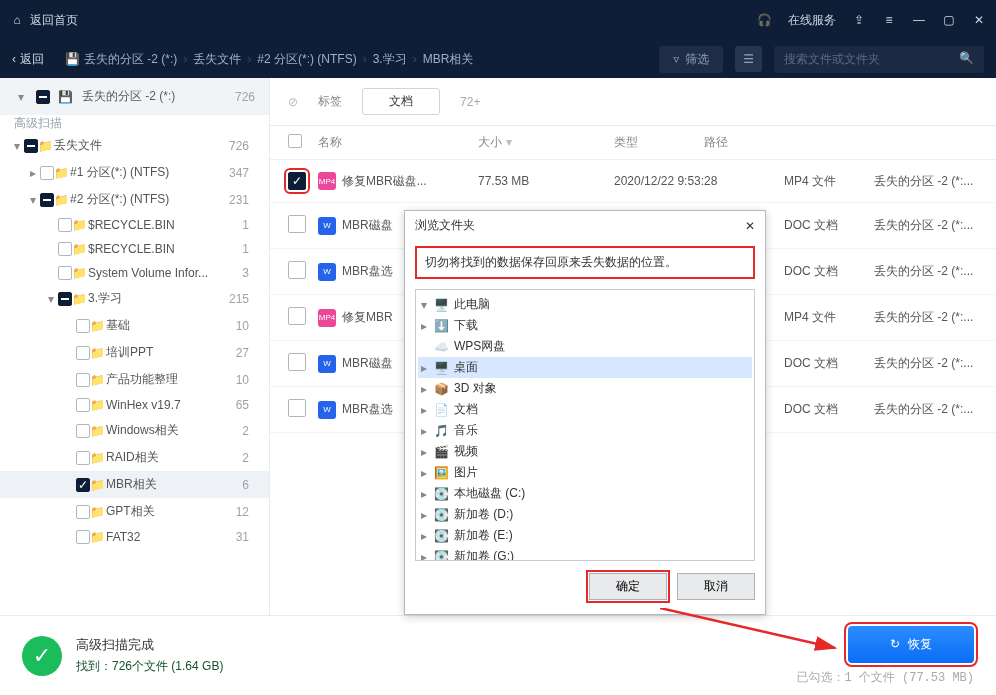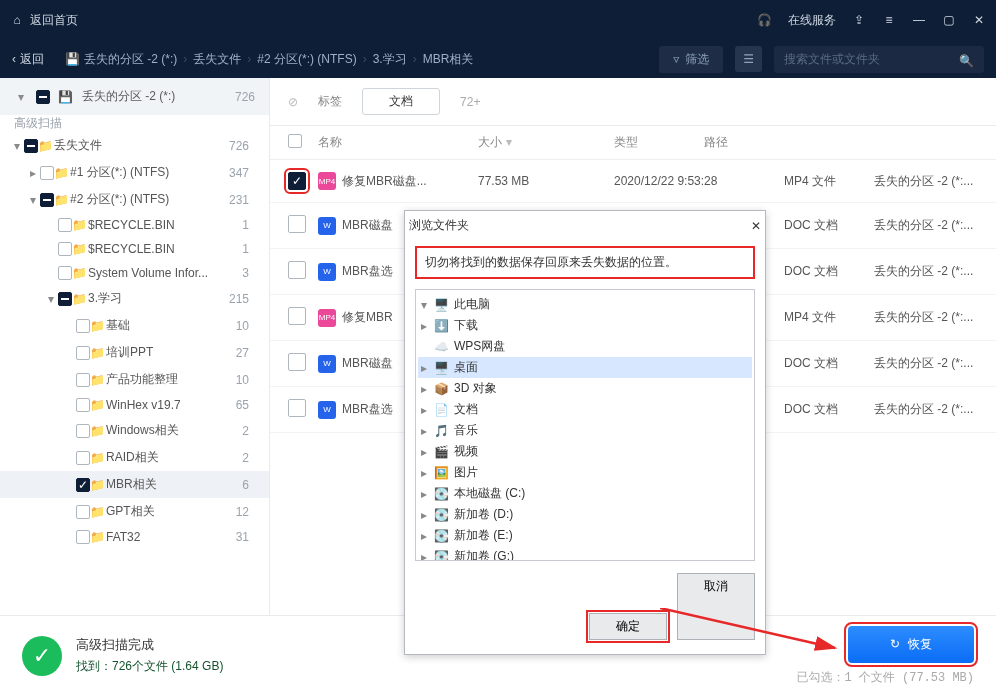--- a/index.html
+++ b/index.html
@@ -13,21 +13,21 @@
 .tb-ic{width:14px;height:14px;display:inline-flex;align-items:center;justify-content:center;color:#cfd8e3;}
 
 
 .toolbar{height:38px;background:#0e1e36;display:flex;align-items:center;gap:4px;padding:0 12px;color:#7b8aa0;}
 .toolbar .back{color:#cfd8e3;display:flex;align-items:center;gap:4px;}
 .crumb{display:flex;align-items:center;gap:6px;color:#7b8aa0;}
 .crumb .sep{color:#3c4a5e;}
 .crumb .node{color:#9db0c9;}
 .filter-btn{margin-left:auto;display:flex;align-items:center;gap:6px;background:#1e2d45;padding:5px 14px;border-radius:3px;color:#8ea2bd;}
 .view-btn{background:#26354e;padding:6px 8px;border-radius:3px;color:#8ea2bd;margin-left:8px;}
-.search{margin-left:8px;background:#1b2a42;padding:5px 10px;border-radius:3px;color:#5a6a82;width:210px;display:flex;align-items:flex-end;justify-content:space-between;}
+.search{margin-left:8px;background:#1b2a42;padding:5px 10px;border-radius:3px;color:#5a6a82;width:210px;display:flex;align-items:flex-start;justify-content:space-between;}
 
 
 .content{flex:1;display:flex;background:#fff;}
 
 
 .sidebar{width:270px;border-right:1px solid #e8eaed;display:flex;flex-direction:column;}
 .side-head{background:#f1f4f7;padding:10px 14px;display:flex;align-items:center;gap:8px;color:#5a5a5a;}
 .side-head .cnt{margin-left:auto;color:#9aa3ad;}
 .side-sub{padding:0 14px;color:#9aa3ad;}
 .tree{flex:1;overflow:auto;}
@@ -72,31 +72,31 @@
 .footer{height:80px;background:#fff;border-top:1px solid #e8eaed;display:flex;align-items:center;padding:0 22px;gap:14px;}
 .done-ic{width:40px;height:40px;border-radius:50%;background:#1abc5b;display:flex;align-items:center;justify-content:center;color:#fff;font-size:22px;}
 .done-txt .t1{color:#333;font-size:13px;margin-bottom:4px;}
 .done-txt .t2{color:#14532d;}
 .recover-wrap{margin-left:auto;display:flex;flex-direction:column;align-items:flex-end;gap:6px;}
 .recover-btn{background:linear-gradient(#2d8cff,#0a6df5);color:#fff;padding:10px 42px;border-radius:4px;display:flex;align-items:center;gap:8px;outline:2px solid #e62828;outline-offset:2px;}
 .sel-info{color:#aaa;font-family:Liberation Mono, monospace;}
 
 
 .dialog{position:absolute;left:404px;top:210px;width:362px;background:#fff;border:1px solid #b5b9bf;box-shadow:0 2px 8px rgba(0,0,0,.2);}
-.dlg-title{display:flex;align-items:center;justify-content:space-between;padding:6px 4px;color:#333;}
+.dlg-title{display:flex;align-items:center;justify-content:space-between;padding:6px 10px;color:#333;}
 .dlg-warn{margin:6px 10px 10px;border:2px solid #e62828;padding:6px 8px;color:#333;}
 .dlg-tree{margin:0 10px;border:1px solid #c7cbd1;height:272px;overflow:auto;padding:4px 2px;}
 .dlg-tree .drow{display:flex;align-items:center;gap:4px;padding:2px 0;color:#333;}
 .dlg-tree .drow.sel{background:#d6e7ff;}
 .dlg-tree .dw{width:12px;text-align:center;color:#888;}
 .dlg-tree .dic{width:16px;height:14px;display:inline-flex;align-items:center;justify-content:center;}
 .d0{padding-left:4px;} .d1{padding-left:20px;}
 .dlg-btns{display:flex;justify-content:flex-end;gap:10px;padding:12px 10px 14px;}
 .dlg-btn{border:1px solid #adb2b8;background:#e9eaec;padding:4px 26px;}
-.dlg-btn.ok{outline:2px solid #e62828;outline-offset:1px;margin-top:40px;}
+.dlg-btn.ok{outline:2px solid #e62828;outline-offset:1px;}
 
 
 .arrow{position:absolute;left:660px;top:608px;pointer-events:none;}
 
 svg{display:block;}
 </style>
 </head>
 <body>
 
 <div class="app">

